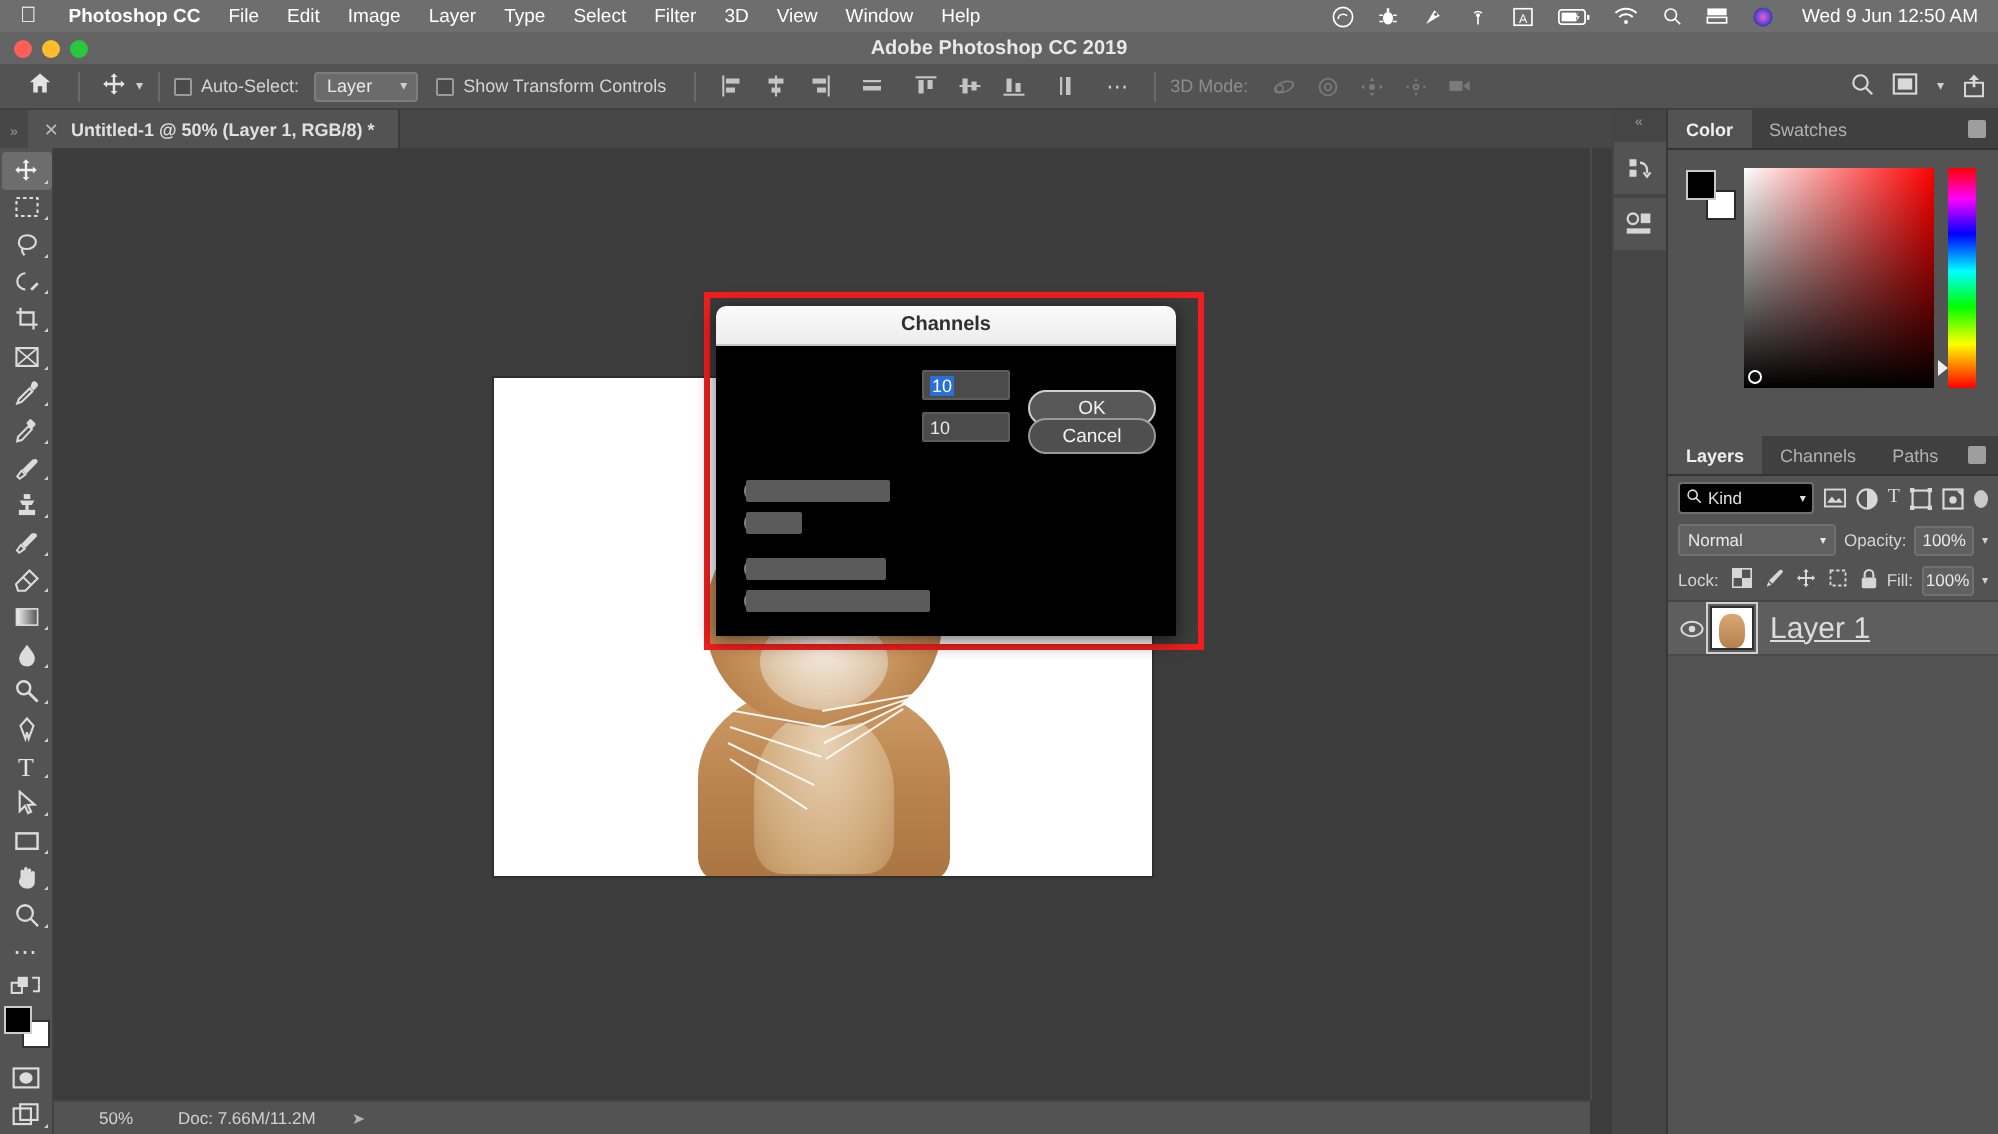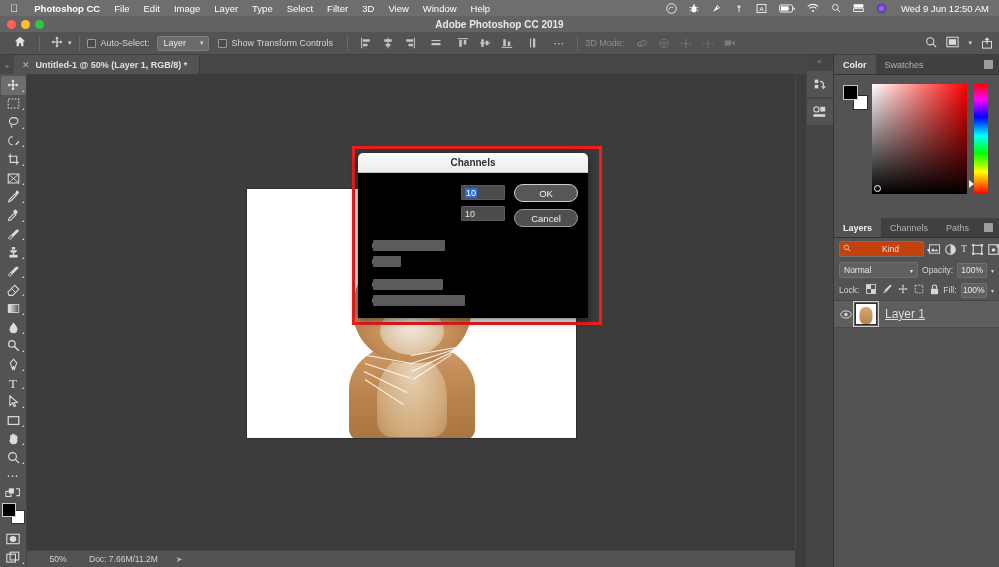--- a/index.html
+++ b/index.html
@@ -287,23 +287,23 @@
     position: absolute; left: -5px; bottom: 6px; width: 0; height: 0;
     border-top: 4px solid transparent; border-bottom: 4px solid transparent;
     border-left: 5px solid #efefef;
   }
 
   .layerspanel { background: #535353; position: relative; }
   .filterrow {
     display: flex; align-items: center; height: 22px; padding: 0 5px; gap: 5px;
   }
   .kindsel {
-    width: 85px; height: 16px; background: #c2410c; border: 1px solid #707070;
+    width: 85px; height: 16px; background: #000000; border: 1px solid #707070;
     border-radius: 2px; display: flex; align-items: center;
-    font-size: 8.5px; color: #e0e0e0; padding: 0 3px; gap: 28px;
+    font-size: 8.5px; color: #e0e0e0; padding: 0 3px;
   }
   .kindsel .mg { margin-right: 3px; }
   .kindsel .cv { margin-left: auto; font-size: 6px; }
   .ficon { color: #d8d8d8; display: flex; align-items: center; }
   .toggle-knob {
     width: 9px; height: 9px; border-radius: 50%; background: #c9c9c9; margin-left: auto;
   }
   .blendrow, .lockrow {
     display: flex; align-items: center; height: 20px; padding: 0 5px; gap: 4px;
     font-size: 8.5px; color: #d5d5d5;
@@ -331,21 +331,21 @@
   .thumb {
     width: 22px; height: 22px; background: #fff; border: 1px solid #2f2f2f;
     margin-right: 8px; position: relative; overflow: hidden;
   }
   .thumb.sel { outline: 1px solid #d0d0d0; outline-offset: 1px; }
   .thumb .minicat {
     position: absolute; left: 50%; top: 3px; transform: translateX(-50%);
     width: 13px; height: 17px; border-radius: 42% 42% 35% 35%;
     background: linear-gradient(180deg,#d9a875 0%,#b5824f 100%);
   }
-  .layername { font-size: 12px; color: #dcdcdc; text-decoration: underline; }
+  .layername { font-size: 15px; color: #dcdcdc; text-decoration: underline; }
   .lockglyph { margin-left: auto; margin-right: 10px; color: #cfcfcf; }
 </style>
 </head>
 <body>
 
 <div id="root">
 
   <div class="macbar">
     <span class="apple"></span>
     <span class="mi bold">Photoshop CC</span>
@@ -784,21 +784,21 @@
     <div class="dlg-title">Channels</div>
     <div class="dlg-body">
 
       <div class="numfield" style="left:103px; top:12px;">
         <span class="hl">10</span>
       </div>
       <div class="numfield" style="left:103px; top:33px;">
         <span>10</span>
       </div>
 
-      <div class="dlg-btn primary" style="left:156px; top:11px;">
+      <div class="dlg-btn primary" style="left:156px; top:22px;">
         <span>OK</span>
       </div>
       <div class="dlg-btn" style="left:156px; top:36px;">
         <span>Cancel</span>
       </div>
 
       <div class="radio on" style="left:14px; top:67px;"></div>
       <div class="ghost-label" style="left:15px; top:67px; width:72px;"></div>
       <div class="radio" style="left:14px; top:83px;"></div>
       <div class="ghost-label" style="left:15px; top:83px; width:28px;"></div>

